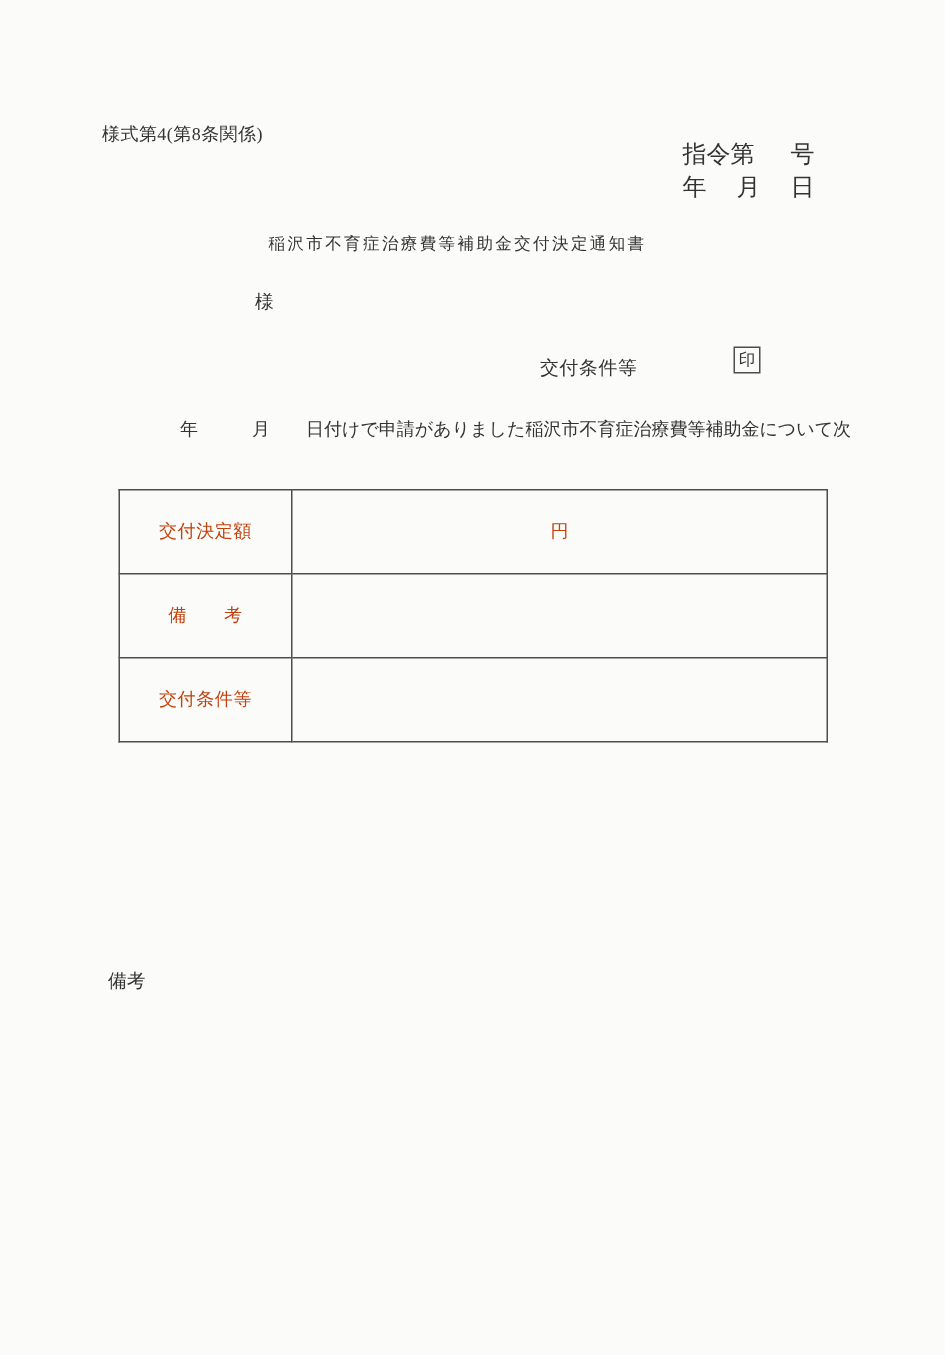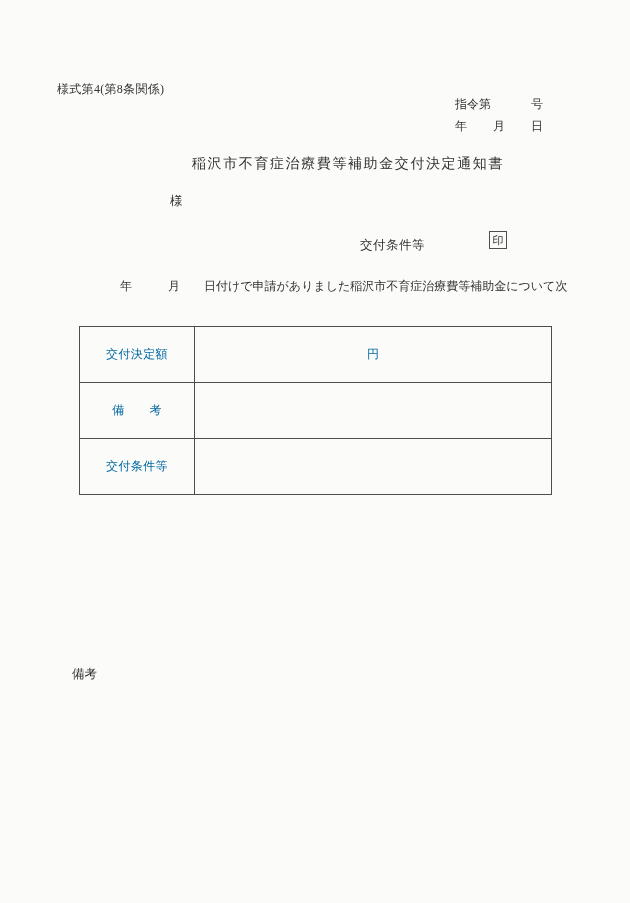--- a/index.html
+++ b/index.html
@@ -12,42 +12,42 @@
     width: 630px;
     height: 903px;
     background: #fbfbfa;
     font-family: "Liberation Serif", "DejaVu Serif", serif;
     color: #333333;
     overflow: hidden;
   }
   .abs { position: absolute; }
 
   .form-number {
-    left: 57px; top: 81px;
+    left: 68px; top: 81px;
     font-size: 12px;
     letter-spacing: 0.3px;
     white-space: nowrap;
   }
 
   .header-right {
     left: 455px; top: 97px;
     width: 88px;
-    font-size: 12px;
+    font-size: 16px;
   }
   .header-right .row {
     display: flex;
     justify-content: space-between;
     line-height: 14px;
     margin-bottom: 8px;
     white-space: nowrap;
   }
 
   .doc-title {
-    left: 192px; top: 155px;
-    font-size: 14px;
+    left: 179px; top: 155px;
+    font-size: 11px;
     letter-spacing: 1.6px;
     white-space: nowrap;
   }
 
   .addressee {
     left: 170px; top: 193px;
     font-size: 12.5px;
     white-space: nowrap;
   }
 
@@ -76,39 +76,39 @@
     line-height: 21px;
   }
   .body-text .line { white-space: nowrap; }
 
   .decision-table {
     left: 79px; top: 326px;
     width: 473px;
     border-collapse: collapse;
     table-layout: fixed;
     font-size: 12px;
-    color: #0369a1;
+    color: #c2410c;
   }
   .decision-table td {
     border: 1px solid #4d4d4d;
     height: 55px;
     padding: 0;
     vertical-align: middle;
   }
   .decision-table td.label-cell {
     width: 114px;
     text-align: center;
     letter-spacing: 0.4px;
   }
   .decision-table td.value-cell {
     text-align: center;
   }
 
   .footnote {
-    left: 72px; top: 666px;
+    left: 72px; top: 646px;
     font-size: 12.5px;
     white-space: nowrap;
     display: flex;
   }
   .footnote .gap { display: inline-block; width: 12px; }
 </style>
 </head>
 <body>
 
 <div class="page">

